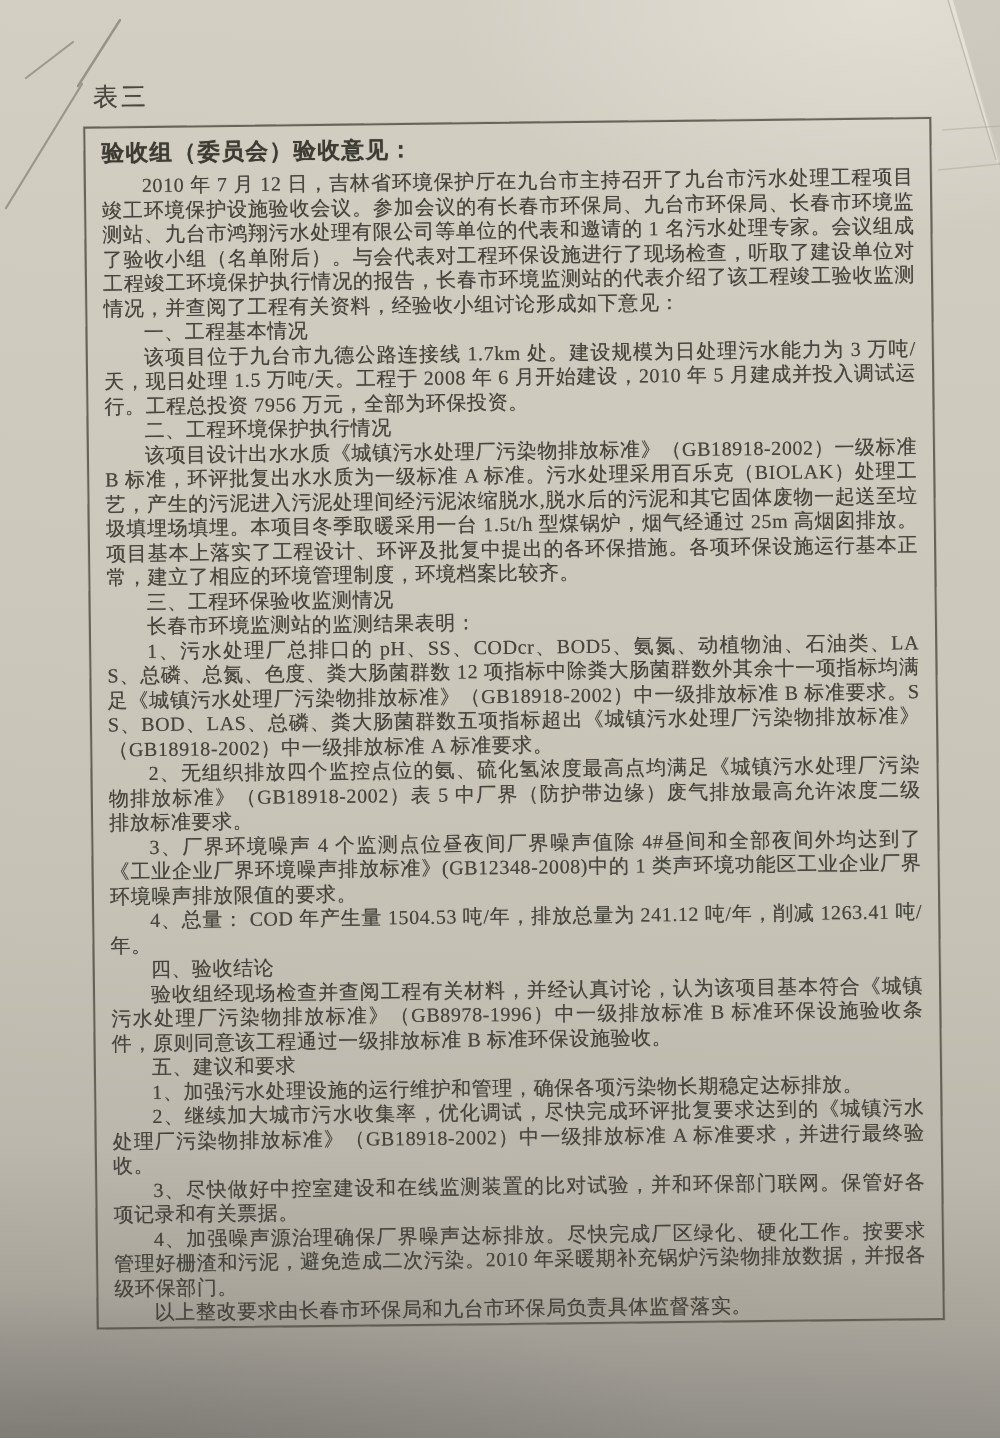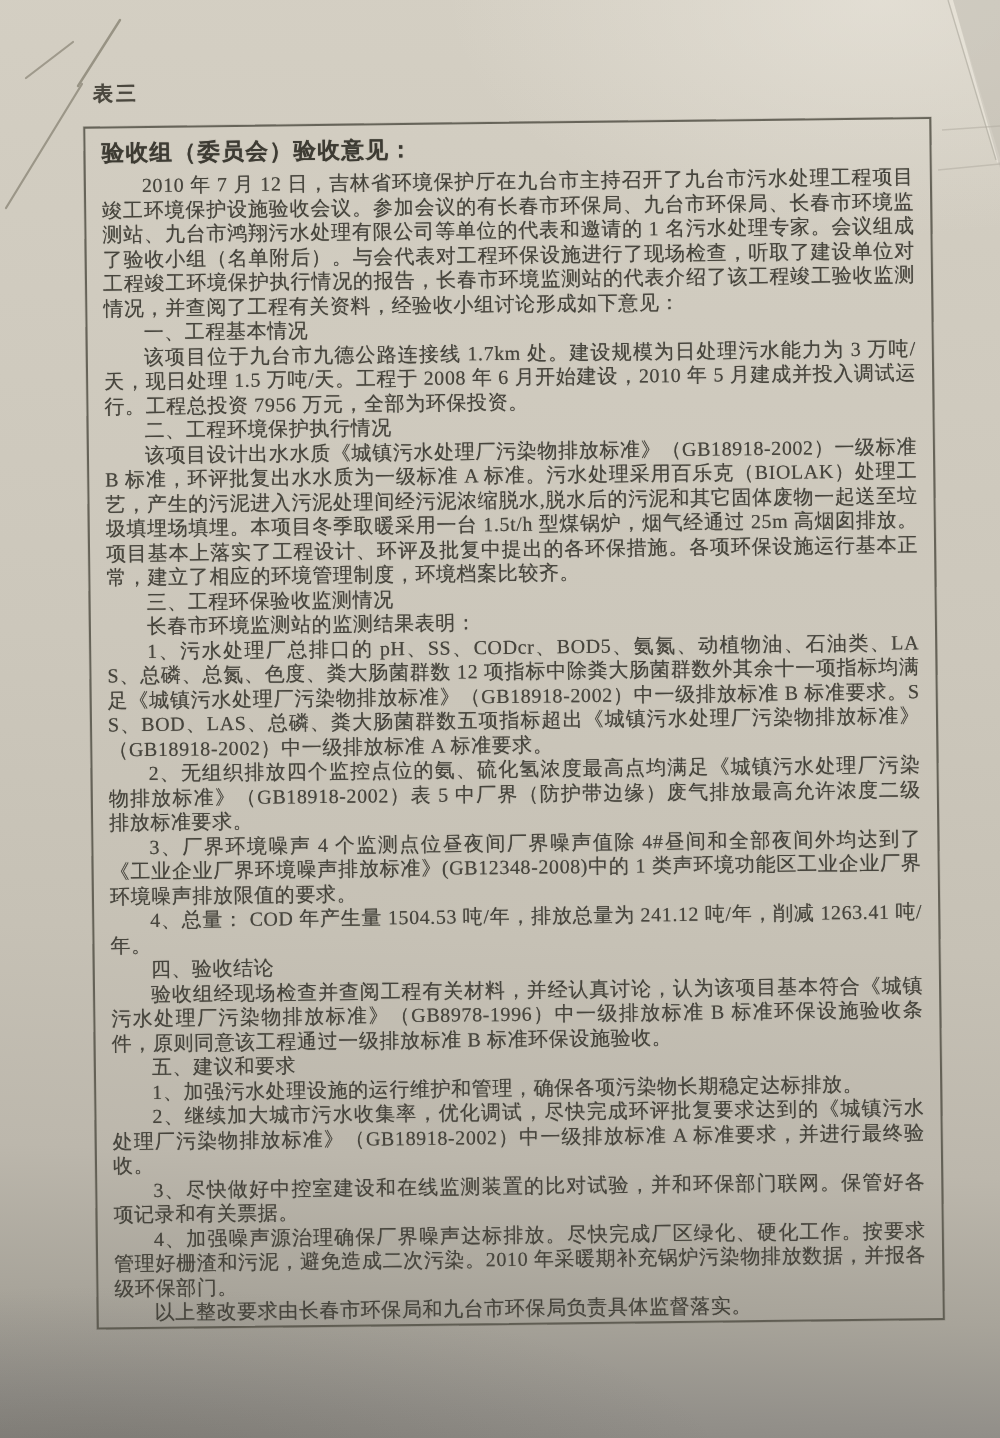--- a/index.html
+++ b/index.html
@@ -38,22 +38,22 @@
     position: absolute;
     left: 0; top: 0;
     width: 1000px;
     transform: rotate(-0.65deg);
     transform-origin: 500px 720px;
   }
   .form-label {
     position: absolute;
     left: 100px;
     top: 76px;
-    font-size: 20px;
-    font-weight: 700;
+    font-size: 25px;
+    font-weight: 400;
     letter-spacing: 3px;
     color: #4a473e;
     text-shadow: 0 0 0.7px rgba(74,71,62,0.75);
   }
   .opinion-box {
     position: absolute;
     left: 90px;
     top: 122px;
     width: 812px;
     height: 1190px;

